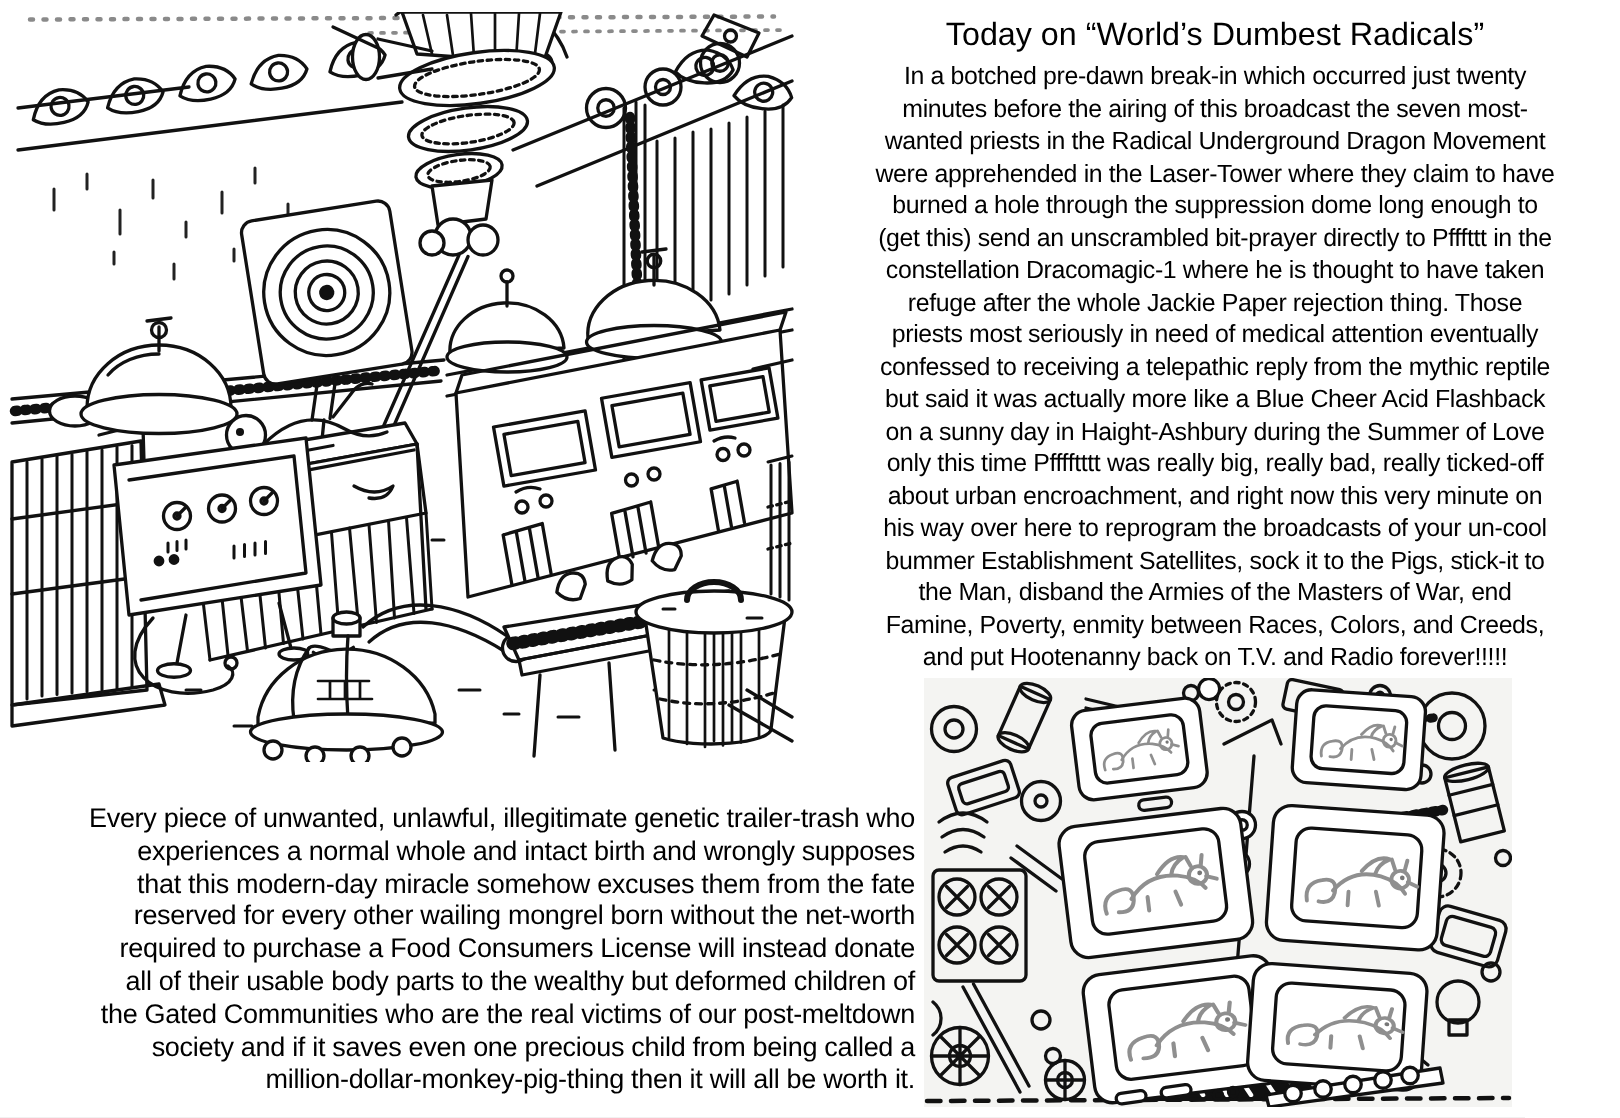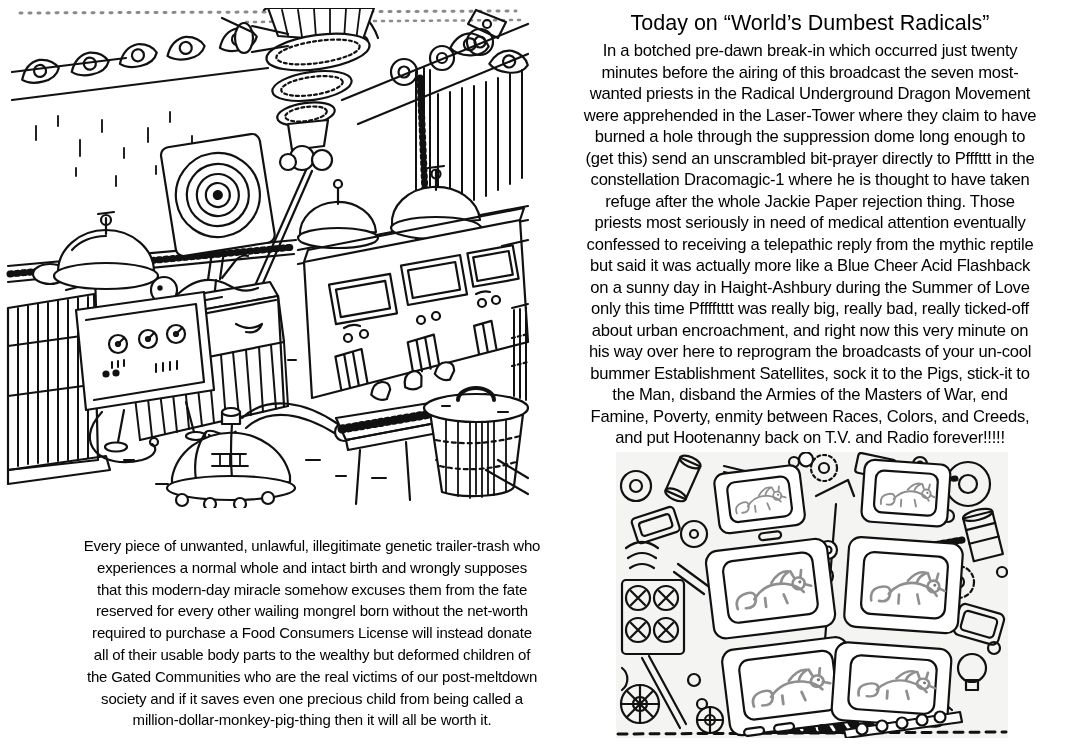--- a/index.html
+++ b/index.html
@@ -9,22 +9,22 @@
     overflow:hidden;margin:0 auto;
   }
   .illus{position:absolute;}
   .illus svg{display:block;width:100%;height:100%;}
   #illus-lab{left:6px;top:8px;width:524px;height:500px;}
   #illus-tv{left:616px;top:452px;width:392px;height:286px;background:#f4f4f2;}
   .story{position:absolute;left:538px;top:10px;width:544px;text-align:center;}
   .story-title{font-size:21.5px;line-height:26px;margin:0 0 4px 0;font-weight:400;letter-spacing:0;}
   .story-body{font-size:16.6px;line-height:21.5px;letter-spacing:-0.25px;white-space:pre-line;}
   .bl-par{
-    position:absolute;left:14px;top:535px;width:596px;text-align:center;
-    font-size:15px;line-height:21.8px;letter-spacing:-0.2px;white-space:pre-line;
+    position:absolute;left:14px;top:535px;width:596px;text-align:right;
+    font-size:18px;line-height:21.8px;letter-spacing:-0.2px;white-space:pre-line;
   }
   svg .ink{stroke:#111;stroke-width:2.2;fill:none;stroke-linecap:round;stroke-linejoin:round;}
   svg .wfill{fill:#ffffff;}
 </style>
 </head>
 <body>
 
 <div class="page">
 
   <div class="illus" id="illus-lab" role="img" aria-label="Pen-and-ink lab: robotic drill arm over a baby in a slatted crate, dome machines, consoles, target board, eye frieze, hose robot, table of baby shoes, wicker trash basket">

